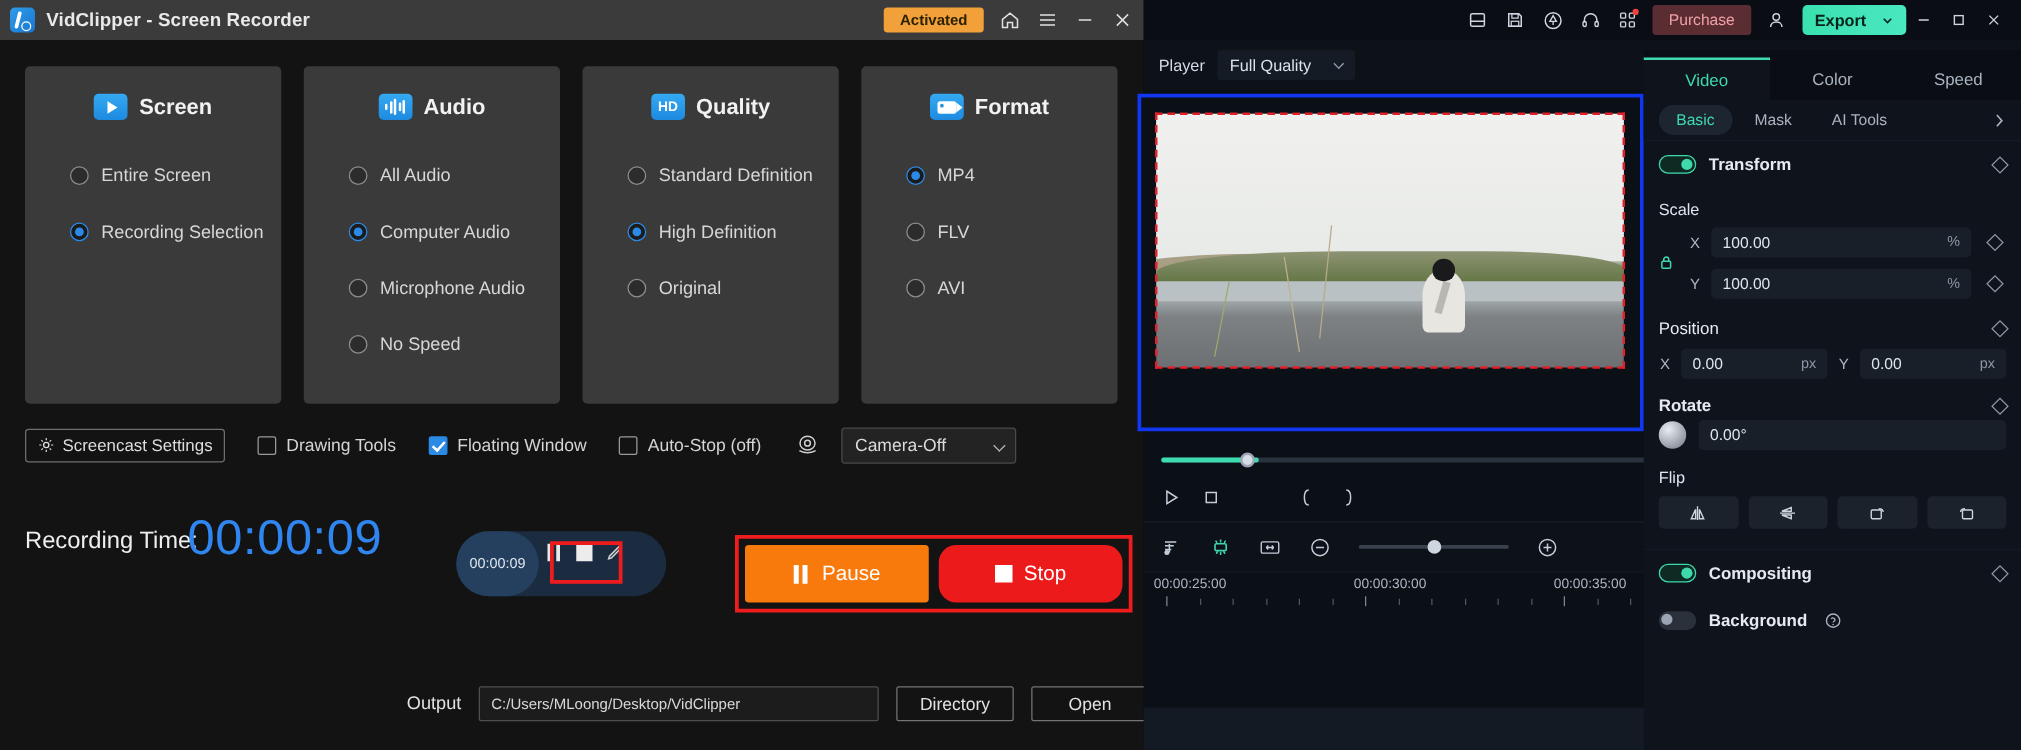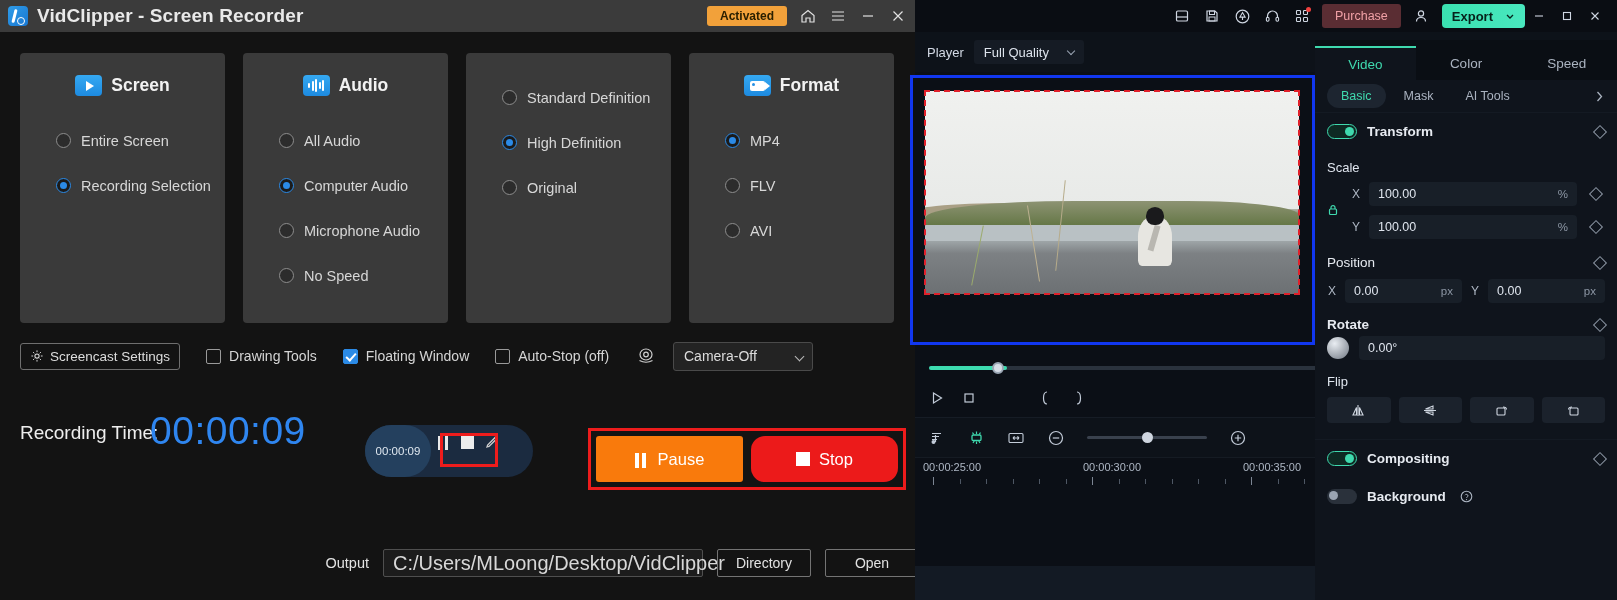--- a/index.html
+++ b/index.html
@@ -26,21 +26,21 @@
     margin-right: 9px; position: relative; flex: none;
   }
   .app-logo::before {
     content:""; position:absolute; left:5px; top:3px; width:3px; height:14px;
     background:#fff; transform: rotate(14deg); border-radius:2px;
   }
   .app-logo::after {
     content:""; position:absolute; left:9px; top:11px; width:6px; height:6px;
     border:1.5px solid #fff; border-radius:50%;
   }
-  .app-title { color:#e9e9e9; font-size:19px; font-weight:700; letter-spacing:.1px; }
+  .app-title { color:#e9e9e9; font-size:15px; font-weight:700; letter-spacing:.1px; }
   .title-right { margin-left:auto; display:flex; align-items:center; gap:12px;text-align:right; }
   .activated-badge {
     background:#f2a13a; color:#2b2000; font-size:12px; font-weight:600;
     padding:3px 13px; border-radius:3px;
   }
   .tb-icon { color:#e2e2e2; width:18px; height:18px; display:flex;
              align-items:center; justify-content:center; font-size:15px; }
 
   .cards {
     display:flex; gap:18px; padding:21px 20px 0 20px;
@@ -130,21 +130,21 @@
   }
   .mbtn.pause{background:#f97a0c;}
   .mbtn.stop{background:#ec1a1a;border-radius:14px;}
   .ic-pause i{display:inline-block;width:4px;height:15px;background:#fff;margin-right:3px;vertical-align:middle;}
   .ic-stop{width:14px;height:14px;background:#fff;display:inline-block;vertical-align:middle;}
 
   .outrow{position:absolute;left:4px;bottom:22px;width:915px;height:30px;display:flex;align-items:center;padding-left:4px;gap:14px;justify-content:flex-end;}
   .out-label{color:#e3e3e3;font-size:14.5px;}
   .out-path{
     width:320px;height:28px;background:#1c1c1c;border:1px solid #4f4f4f;border-radius:2px;
-    color:#d8d8d8;font-size:20px;display:flex;align-items:center;padding:0 9px;
+    color:#d8d8d8;font-size:12px;display:flex;align-items:center;padding:0 9px;
   }
   .out-btn{
     width:94px;height:28px;border:1px solid #747474;border-radius:2px;color:#e2e2e2;
     font-size:14px;display:flex;align-items:center;justify-content:center;background:transparent;
   }
 
   
   #editor{position:absolute;left:915px;top:0;width:702px;height:600px;background:#0b0f16;}
   .ed-top{height:32px;background:#0a0d13;display:flex;align-items:center;justify-content:flex-end;padding-right:8px;gap:0;}
   .ed-ic{width:30px;height:24px;display:flex;align-items:center;justify-content:center;color:#cfd6e2;position:relative;}
@@ -329,20 +329,24 @@
           <span class="radio"></span>
           <span class="opt-label">Microphone Audio</span>
         </div>
         <div class="opt">
           <span class="radio"></span>
           <span class="opt-label">No Speed</span>
         </div>
       </div>
 
       <div class="card">
+        <div class="card-head">
+          <div class="card-ico">HD</div>
+          <div class="card-title">Quality</div>
+        </div>
         <div class="opt">
           <span class="radio"></span>
           <span class="opt-label">Standard Definition</span>
         </div>
         <div class="opt">
           <span class="radio on"></span>
           <span class="opt-label">High Definition</span>
         </div>
         <div class="opt">
           <span class="radio"></span>

